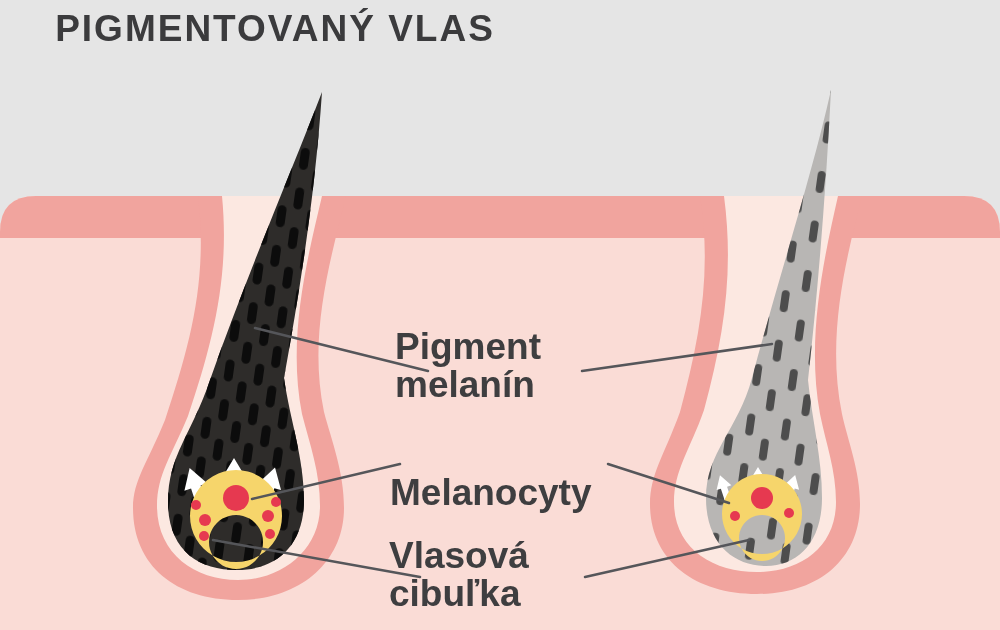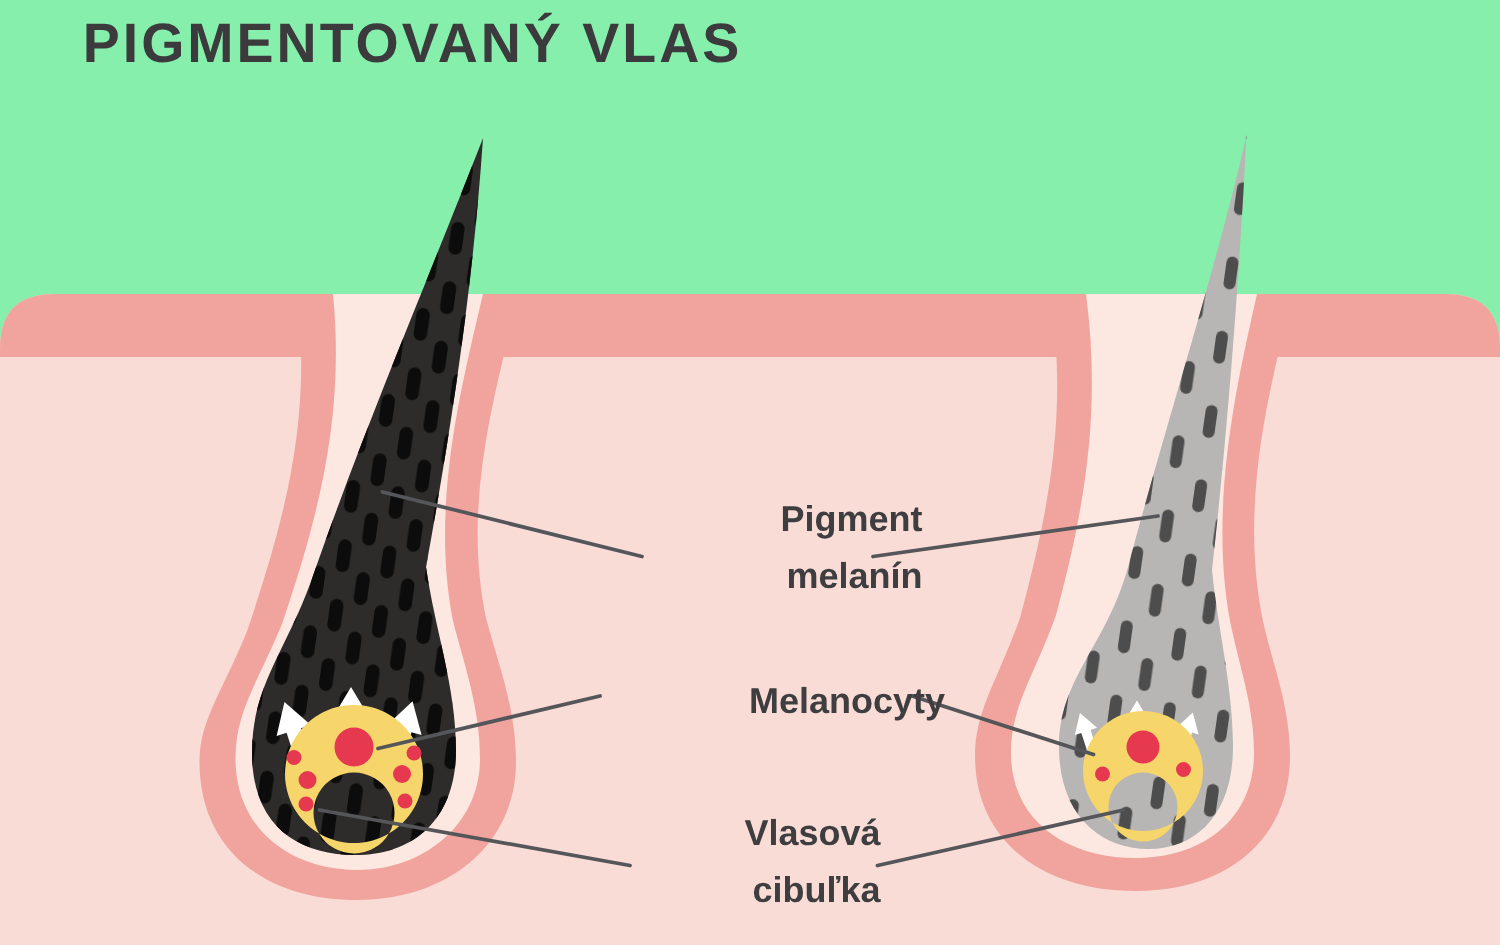--- a/index.html
+++ b/index.html
@@ -1,33 +1,33 @@
 <!DOCTYPE html>
 <html><head>
 <meta charset="utf-8">
 <style>
   html,body{margin:0;padding:0;background:#fff;}
   .stage{
-    position:relative;width:1000px;height:630px;background:#86efac;overflow:hidden;
+    position:relative;width:1000px;height:630px;background:#e5e5e5;overflow:hidden;
     font-family:"Liberation Sans", sans-serif;color:#3f3f41;
   }
   .stage svg{position:absolute;left:0;top:0;}
   .title{
     position:absolute;top:8px;font-size:37px;font-weight:700;letter-spacing:2px;
     text-align:center;color:#3b3b3d;white-space:nowrap;
   }
   .title-left{left:5px;width:540px;}
   .title-right{left:675px;width:320px;}
   .label{
-    position:absolute;font-size:24px;font-weight:600;text-align:right;
+    position:absolute;font-size:37px;font-weight:600;text-align:left;
     color:#3e3e40;white-space:pre-line;line-height:38px;
   }
   .label-pigment{left:395px;top:328px;width:220px;}
-  .label-melanocytes{left:390px;top:449px;width:240px;}
-  .label-bulb{left:377px;top:537px;width:210px;}
+  .label-melanocytes{left:390px;top:474px;width:240px;}
+  .label-bulb{left:389px;top:537px;width:210px;}
 </style>
 </head>
 <body>
 
 <div class="stage">
 
   <svg width="1000" height="630" viewBox="0 0 1000 630">
     <defs>
       <path id="hairL" d="M 322 92 C 290 175, 245 280, 210 380 C 192 434, 168 455, 168 502 C 168 550, 198 570, 237 570 C 276 570, 304 546, 304 500 C 304 458, 290 420, 284 378 C 300 290, 315 195, 322 92 Z"></path>
       <path id="hairR" d="M 831 90 C 812 175, 778 280, 752 378 C 738 430, 706 452, 706 498 C 706 544, 734 566, 766 566 C 798 566, 822 542, 822 498 C 822 458, 812 420, 808 380 C 818 290, 826 190, 831 90 Z"></path>

